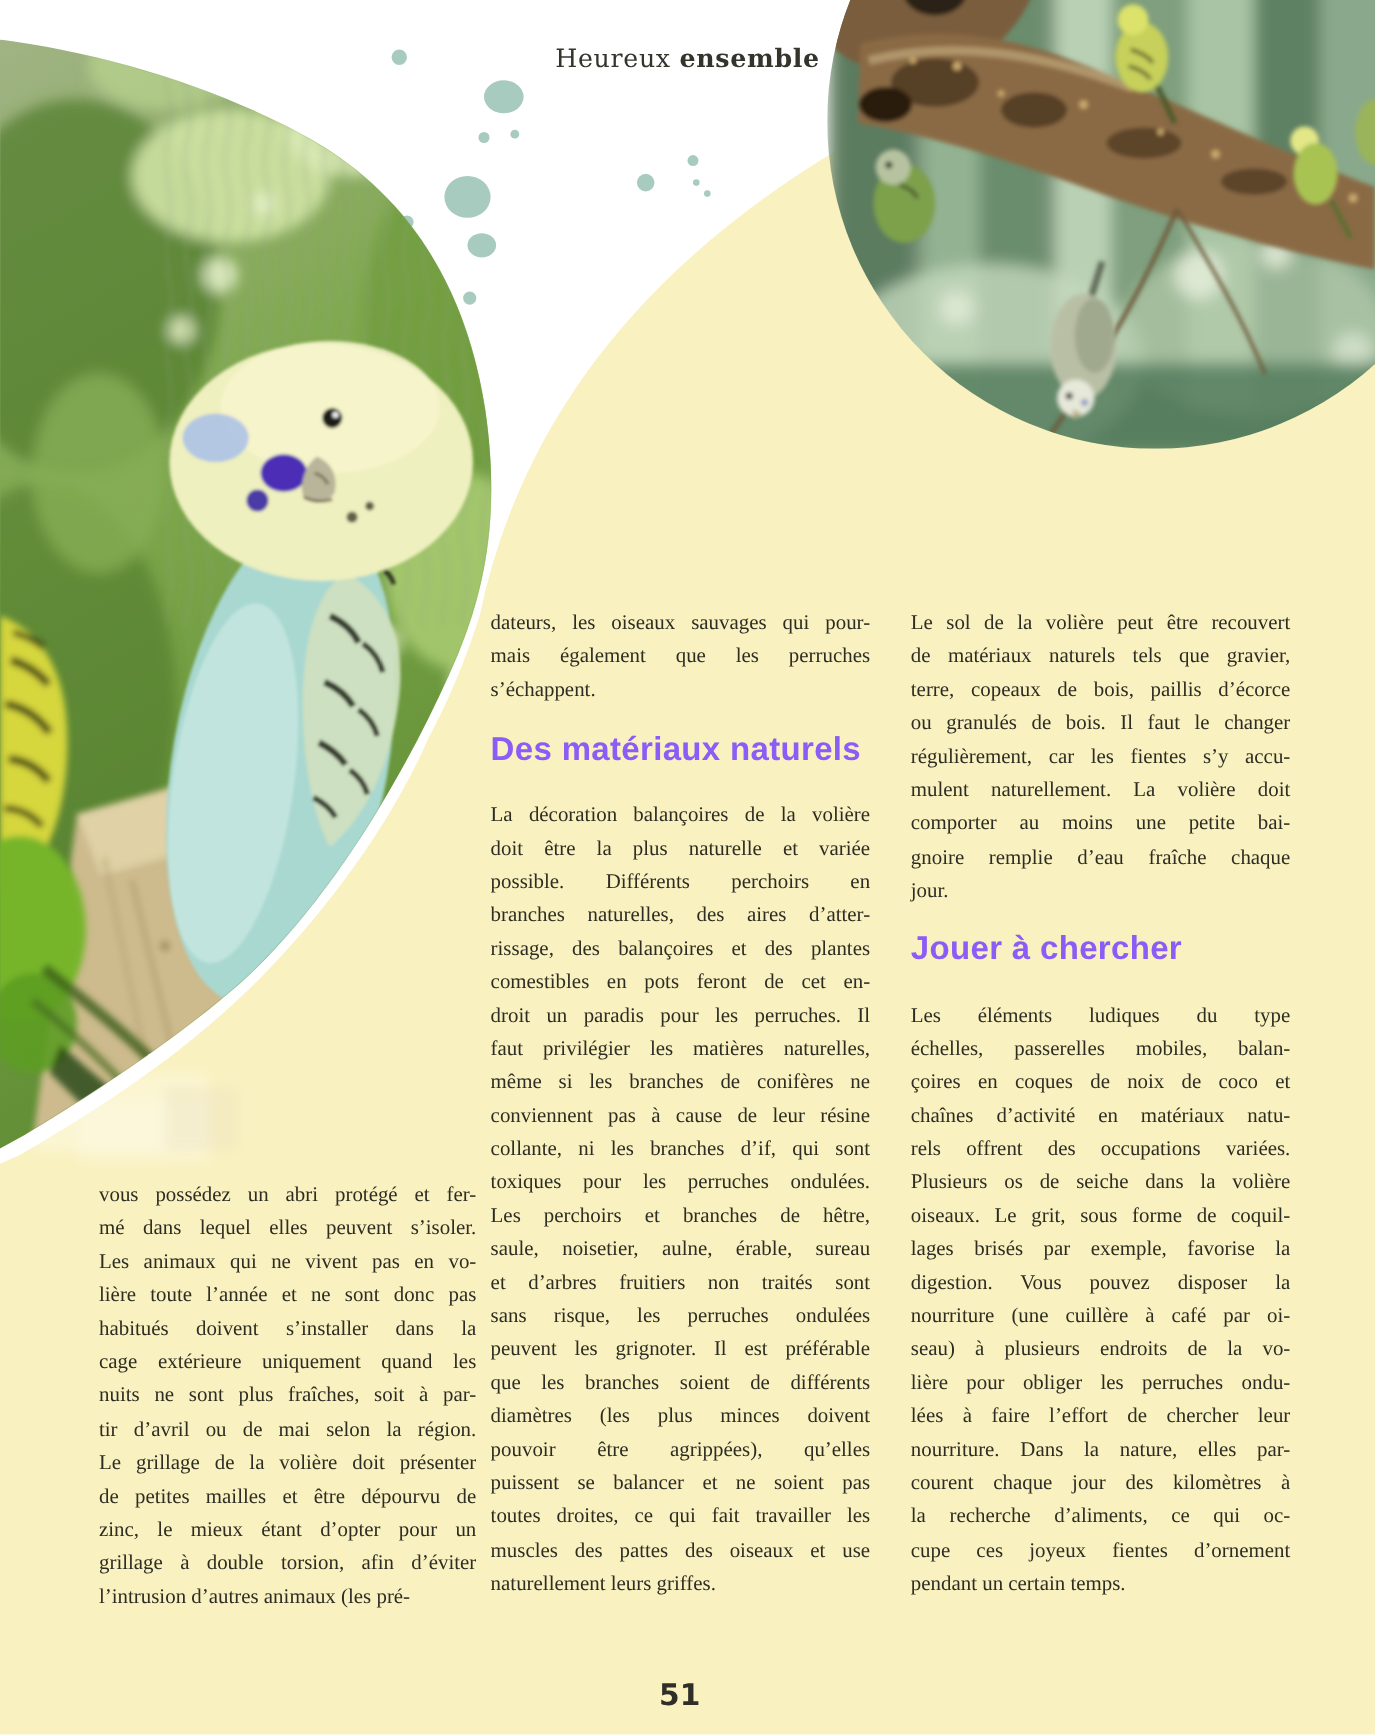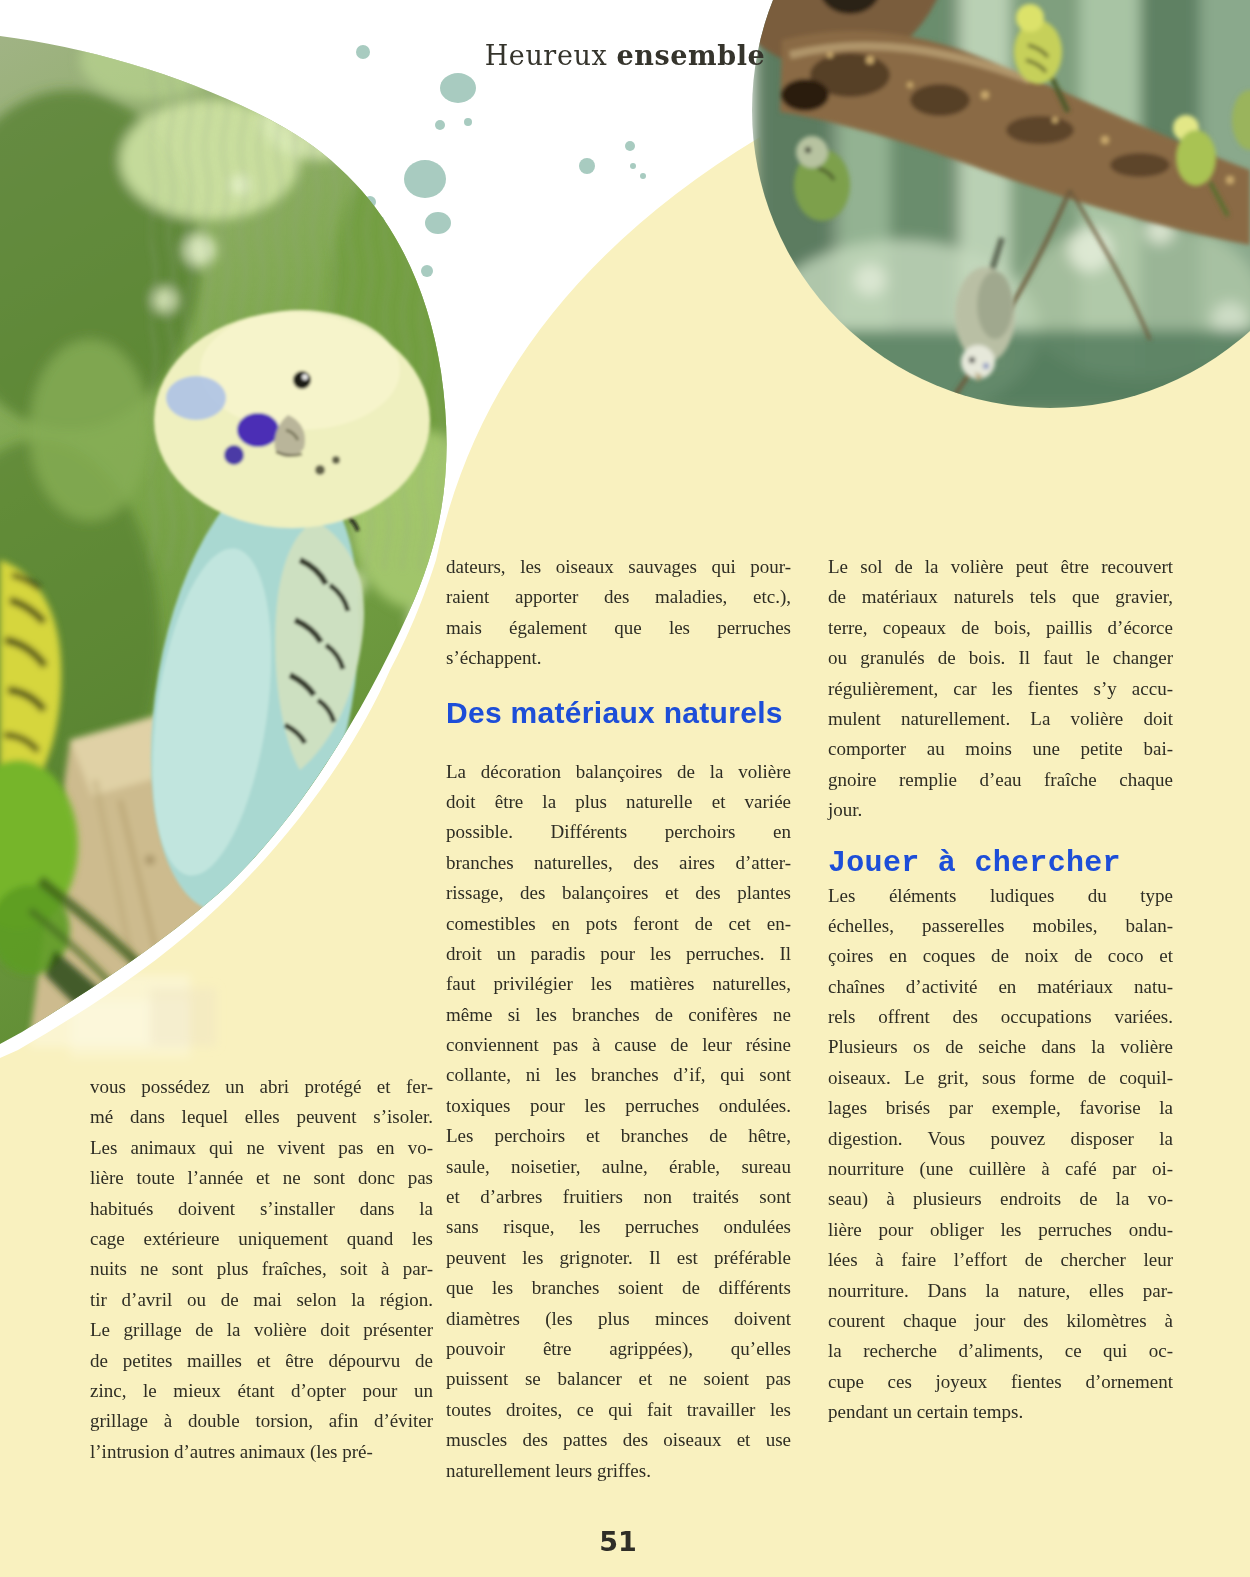--- a/index.html
+++ b/index.html
@@ -2,32 +2,32 @@
 <html><head>
 <meta charset="utf-8">
 <style>
   html,body{margin:0;padding:0;background:#ffffff;}
   .page{position:relative;width:1250px;height:1577px;overflow:hidden;background:#ffffff;
         font-family:"Liberation Serif",serif;}
   .layer{position:absolute;left:0;top:0;}
   .circle-wrap{position:absolute;left:752px;top:-188px;width:596px;height:596px;
                border-radius:50%;overflow:hidden;}
   .running-header{position:absolute;top:40px;left:0;width:1250px;text-align:center;
-                  font-family:"DejaVu Serif",serif;font-size:27px;letter-spacing:.6px;color:#35342c;}
+                  font-family:"DejaVu Serif",serif;font-size:23px;letter-spacing:.6px;color:#35342c;}
   .running-header b{font-weight:bold;}
   .col{position:absolute;color:#2e2d24;font-size:19px;line-height:30.4px;}
   .ln{height:30.4px;overflow:visible;text-align:justify;text-align-last:justify;}
   .ln.last{text-align-last:left;}
   .col-left{left:90px;top:1072px;width:343px;}
   .col-mid{left:446px;top:552px;width:345px;}
   .col-right{left:828px;top:552px;width:345px;}
   h2.sect{font-family:"Liberation Sans",sans-serif;font-weight:600;font-size:30px;
-          color:#1d4ed8;margin:0;letter-spacing:.3px;height:36px;line-height:36px;}
+          color:#8b5cf6;margin:0;letter-spacing:.3px;height:36px;line-height:36px;}
   .col-mid h2.sect{margin-top:21px;margin-bottom:26px;}
-  .col-right h2.sect{margin-top:19px;font-family:Liberation Mono, monospace;}
+  .col-right h2.sect{margin-top:19px;margin-bottom:28px;}
   .pagenum{position:absolute;top:1490px;left:0;width:1236px;text-align:center;
            font-family:"DejaVu Sans",sans-serif;font-weight:bold;font-size:27px;color:#2f2e27;margin-top:36px;}
 </style>
 </head>
 <body>
 
 <div class="page">
 
   <svg class="layer" width="1250" height="1577" viewBox="0 0 1250 1577">
     <defs>
@@ -260,21 +260,20 @@
         <div class="ln">de petites mailles et être dépourvu de</div>
         <div class="ln">zinc, le mieux étant d’opter pour un</div>
         <div class="ln">grillage à double torsion, afin d’éviter</div>
         <div class="ln last">l’intrusion d’autres animaux (les pré-</div>
       </div>
   </div>
 
   <div class="col col-mid">
     <div class="para">
         <div class="ln">dateurs, les oiseaux sauvages qui pour-</div>
-        <div class="ln">raient apporter des maladies, etc.),</div>
         <div class="ln">mais également que les perruches</div>
         <div class="ln last">s’échappent.</div>
       </div>
     <h2 class="sect">Des matériaux naturels</h2>
     <div class="para">
         <div class="ln">La décoration balançoires de la volière</div>
         <div class="ln">doit être la plus naturelle et variée</div>
         <div class="ln">possible. Différents perchoirs en</div>
         <div class="ln">branches naturelles, des aires d’atter-</div>
         <div class="ln">rissage, des balançoires et des plantes</div>

